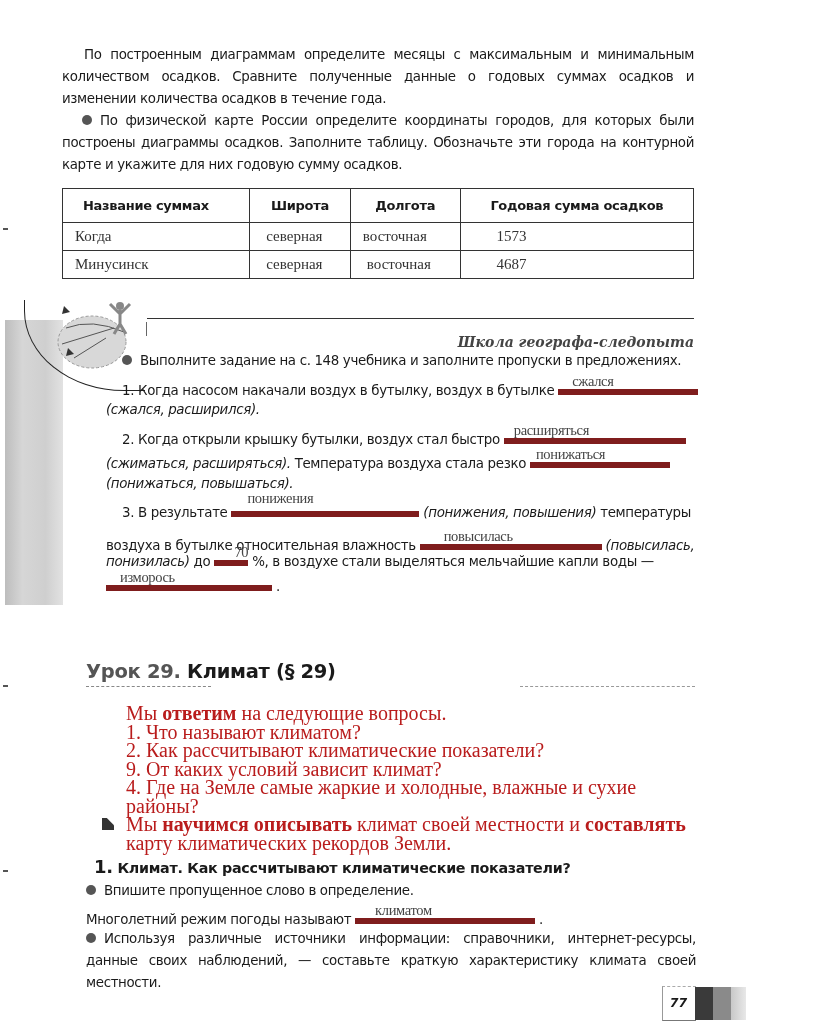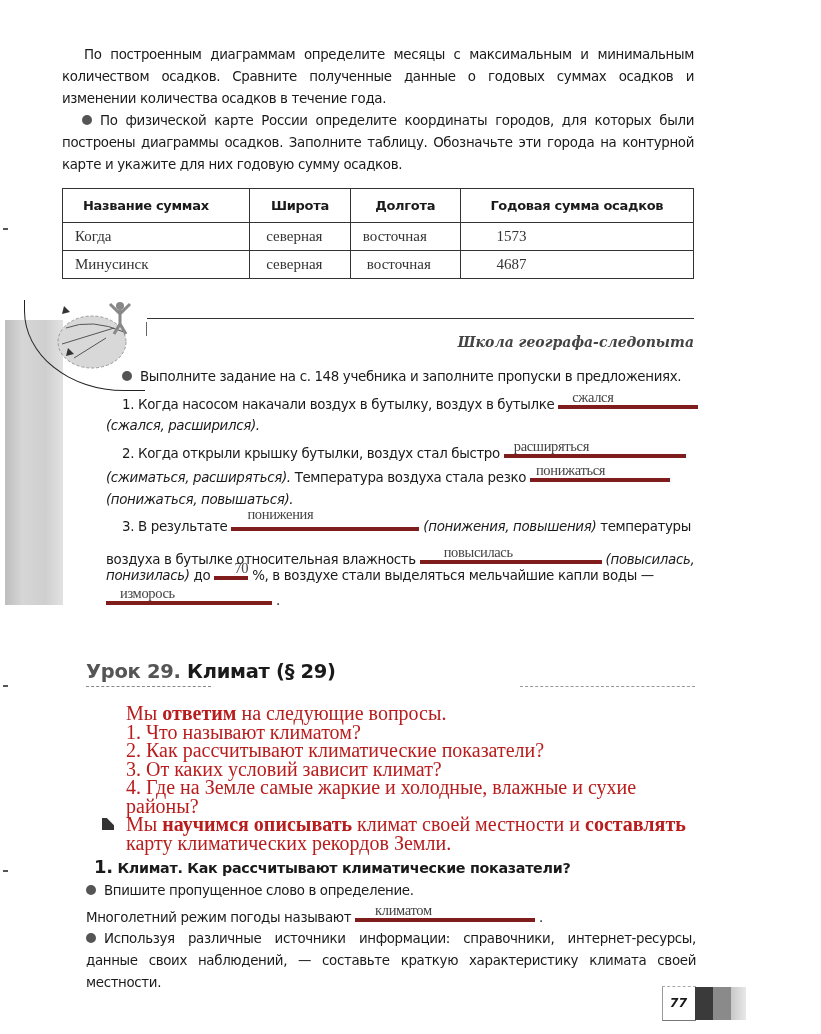--- a/index.html
+++ b/index.html
@@ -27,23 +27,23 @@
     #side-band { left: 5px; top: 320px; width: 58px; height: 285px;
       background: linear-gradient(90deg, #bdbdbd 0%, #d6d6d6 30%, #cfcfcf 70%, #e2e2e2 100%); }
     #side-curve { left: 24px; top: 300px; width: 120px; height: 90px; border-left: 1.5px solid #222; border-bottom: 1.5px solid #222;
       border-bottom-left-radius: 100px 80px; border-top: none; border-right: none; }
     #globe-ill { left: 44px; top: 298px; width: 90px; height: 80px; }
 
     #school-rule { left: 147px; top: 318px; width: 547px; height: 1px; background: #333; }
     #school-tick { left: 146px; top: 322px; width: 1px; height: 14px; background: #666; }
     #school-title { left: 147px; top: 334px; width: 547px; text-align: right; font-family: "DejaVu Serif", serif; font-style: italic; font-weight: bold; font-size: 14px; color: #444; }
 
-    #school { left: 106px; top: 366px; width: 588px; }
+    #school { left: 106px; top: 350px; width: 588px; }
     #school .line { height: 24.5px; white-space: nowrap; position: relative; }
-    .blank { display: inline-block; border-bottom: 4px solid #7f1d1d; position: relative; height: 14px; vertical-align: 0; }
+    .blank { display: inline-block; border-bottom: 6px solid #7f1d1d; position: relative; height: 14px; vertical-align: 0; }
     .fill { position: absolute; left: 0; right: 0; bottom: 1px; text-align: right; font-family: "Liberation Serif", serif; font-size: 14.5px; color: #444; line-height: 14px; }
     .fill.left { text-align: left; padding-left: 14px; }
     .it { font-style: italic; }
 
     
     #lesson-title { left: 86px; top: 660px; font-family: "DejaVu Sans", sans-serif; font-weight: bold; font-size: 19.5px; letter-spacing: -0.3px; }
     #lesson-title .num { color: #555; }
     #lesson-rule-left { left: 86px; top: 686px; width: 125px; height: 1px; border-top: 1px dashed #888; }
     #lesson-rule-right { left: 520px; top: 686px; width: 175px; height: 1px; border-top: 1px dashed #999; }
 
@@ -171,21 +171,21 @@
   <span>Климат (§ 29)</span>
 </div>
 <div id="lesson-rule-left" class="abs"></div>
 <div id="lesson-rule-right" class="abs"></div>
 
 <div id="goals" class="abs">
   <p><span>Мы </span><b>ответим</b><span> на следующие вопросы.</span></p>
   <ol>
     <li>1. Что называют климатом?</li>
     <li>2. Как рассчитывают климатические показатели?</li>
-    <li>3. От каких условий зависит климат?</li>
+    <li>9. От каких условий зависит климат?</li>
     <li>4. Где на Земле самые жаркие и холодные, влажные и сухие районы?</li>
   </ol>
   <p class="learn">
     <span id="book-icon"></span><span>Мы </span><b>научимся описывать</b><span> климат своей местности и </span><b>составлять</b><span> карту климатических рекордов Земли.</span>
   </p>
 </div>
 
 <div id="sec1-title" class="abs">
   <span class="n">1.</span>
   <span>Климат. Как рассчитывают климатические показатели?</span>

